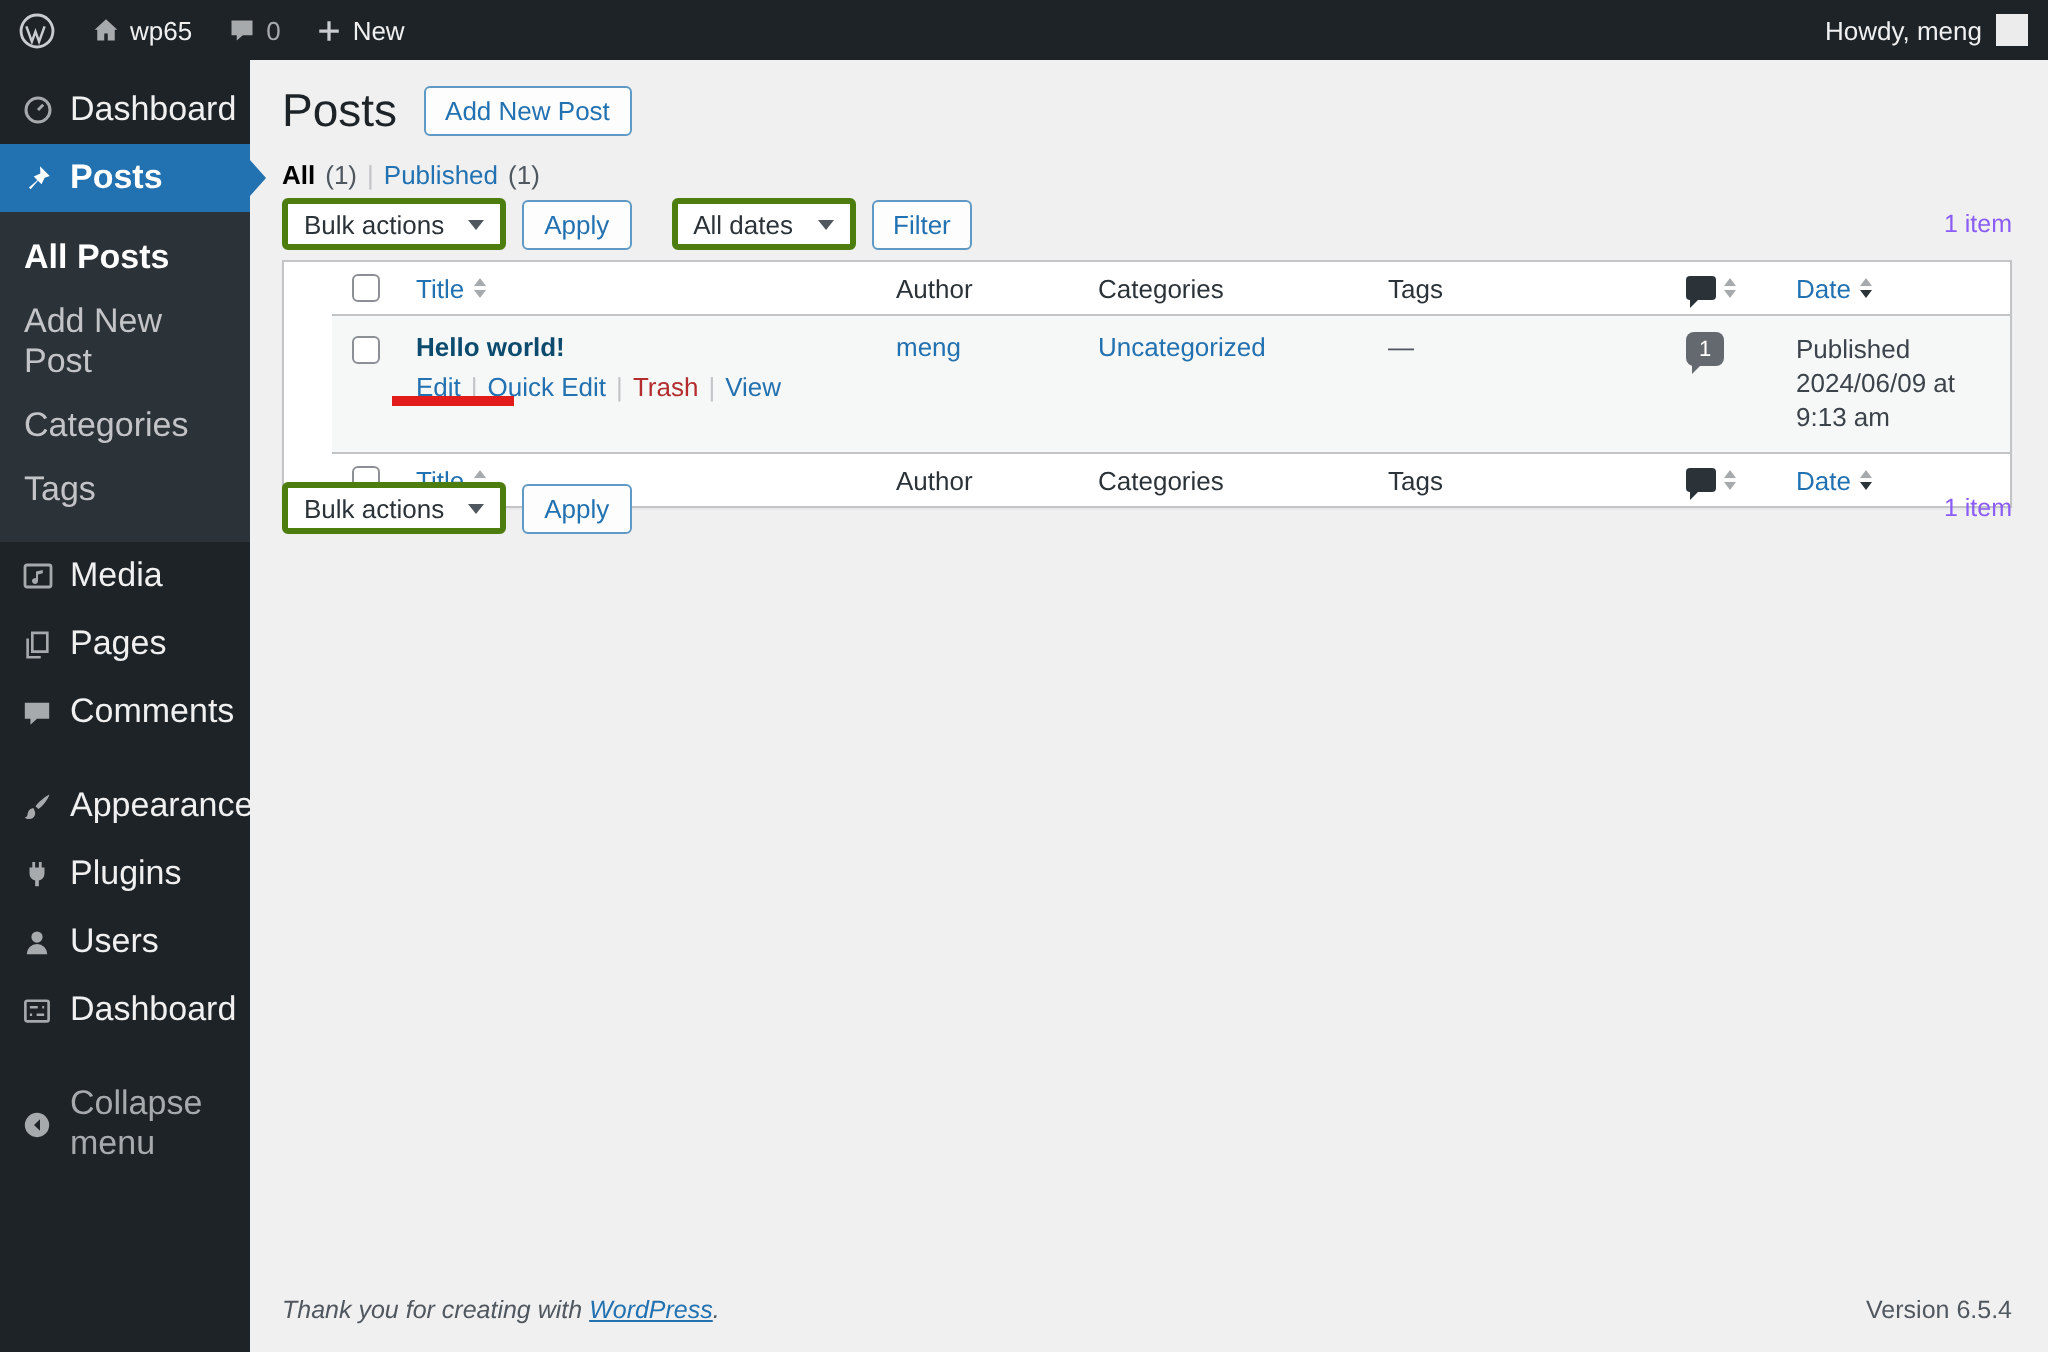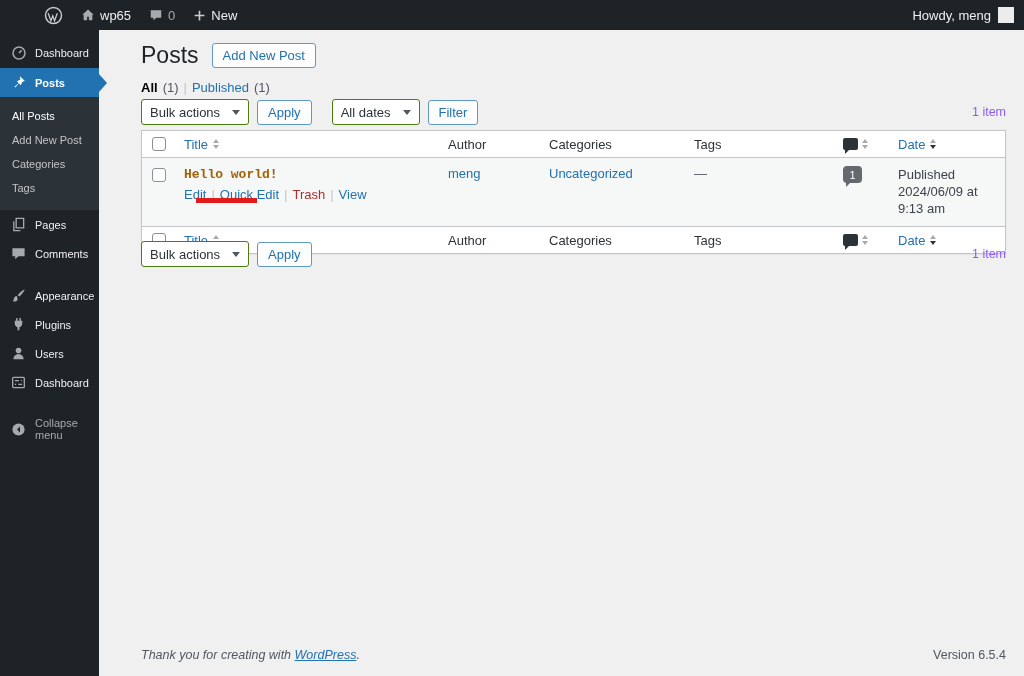--- a/index.html
+++ b/index.html
@@ -2,40 +2,40 @@
 <html><head>
 <meta charset="utf-8">
 <style>
   * { margin:0; padding:0; box-sizing:border-box; }
   html,body { width:1024px; height:676px; }
   body { font-family:"Liberation Sans", sans-serif; background:#f0f0f1; position:relative; overflow:hidden; }
   #page { position:absolute; inset:0; width:1024px; height:676px; }
 
   
   #adminbar { position:absolute; top:0; left:0; right:0; height:30px; background:#1d2327;
-    display:flex; align-items:center; justify-content:space-between; color:#f0f0f1; font-size:13px; z-index:10;padding-left:35px; }
+    display:flex; align-items:center; justify-content:space-between; color:#f0f0f1; font-size:13px; z-index:10; }
   .ab-left, .ab-right { display:flex; align-items:center; height:100%; }
   .ab-item { display:flex; align-items:center; gap:5px; padding:0 9px; height:100%; color:#f0f0f1; cursor:pointer; }
   .ab-icon { color:#a7aaad; display:flex; align-items:center; }
   .ab-count { color:#a7aaad; }
   .avatar { width:16px; height:16px; background:#ececec; display:inline-block; margin-left:7px; }
   .ab-right { padding-right:10px; }
 
   
-  #sidebar { position:absolute; top:30px; left:0; bottom:0; width:99px; background:#1d2327;
-    color:#f0f0f1; font-size:11px; z-index:5; padding-top:8px; }
+  #sidebar { position:absolute; top:30px; left:0; bottom:0; width:125px; background:#1d2327;
+    color:#f0f0f1; font-size:17px; z-index:5; padding-top:8px; }
   .menu-item { display:flex; align-items:center; gap:8px; padding:7px 8px 7px 10px; cursor:pointer; position:relative; }
   .menu-item .mi-icon { width:17px; display:flex; justify-content:center; color:#a7aaad; flex:0 0 17px; }
   .menu-item.active { background:#2271b1; color:#fff; font-weight:bold; }
   .menu-item.active .mi-icon { color:#fff; }
   .menu-item.active::after { content:""; position:absolute; right:-8px; top:50%; margin-top:-9px;
     border:9px solid transparent; border-right:none; border-left:8px solid #2271b1; }
   .submenu { background:#2c3338; padding:7px 0 10px; }
   .submenu-item { padding:6px 12px; color:#c3c4c7; cursor:pointer; }
-  .submenu-item.current { color:#fff; font-weight:normal; }
+  .submenu-item.current { color:#fff; font-weight:bold; }
   .menu-gap { height:13px; }
   .collapse .mi-label { color:#a7aaad; }
 
   
   #content { position:absolute; top:30px; left:125px; right:0; bottom:0; background:#f0f0f1; }
 
   #screen-meta { position:absolute; top:0; right:24px; display:flex; gap:7px; }
   .meta-tab { height:23px; background:#fff; border:1px solid #c3c4c7; border-top:none; border-radius:0 0 3px 3px;
     color:#50575e; font-size:12.5px; display:flex; align-items:center; gap:7px; padding:0 11px; cursor:pointer; }
   .chevron-down { width:0; height:0; border-left:4px solid transparent; border-right:4px solid transparent; border-top:5px solid #787c82; }
@@ -51,30 +51,30 @@
 
   #views-row { position:absolute; top:50px; left:16px; font-size:13px; color:#50575e; display:flex; gap:5px; align-items:center; }
   #views-row .current-view { color:#000; font-weight:bold; }
   .count { color:#50575e; font-weight:400; }
   .v-sep { color:#c3c4c7; }
   a.link { color:#2271b1; text-decoration:none; cursor:pointer; }
 
   .tablenav { position:absolute; left:16px; right:18px; display:flex; align-items:center; gap:8px; height:28px; }
   #tablenav-top { top:68px; }
   #tablenav-bottom { top:210px; }
-  .select { position:relative; height:26px; background:#fff; border:1px solid #4d7c0f; border-radius:3px;
+  .select { position:relative; height:26px; background:#fff; border:3px solid #4d7c0f; border-radius:3px;
     display:inline-flex; align-items:center; font-size:13px; color:#2c3338; padding:0 28px 0 8px; cursor:pointer; }
   .select::after { content:""; position:absolute; right:8px; top:50%; margin-top:-2px;
     border-left:4px solid transparent; border-right:4px solid transparent; border-top:5px solid #50575e; }
   .gap-left { margin-left:12px; }
   .item-count { margin-left:auto; font-size:12.5px; color:#8b5cf6; }
 
   
   #posts-table { position:absolute; top:100px; left:16px; right:18px; background:#fff;
-    border:1px solid #c3c4c7; box-shadow:0 1px 1px rgba(0,0,0,.04); font-size:13px; }
+    border:1px solid #c3c4c7; box-shadow:0 1px 1px rgba(0,0,0,.04); font-size:13px;padding-left:24px; }
   .trow { display:flex; align-items:flex-start; }
   .thead { height:27px; align-items:center; border-bottom:1px solid #c3c4c7; }
   .tfoot { height:27px; align-items:center; border-top:1px solid #c3c4c7; }
   .tbody-row { background:#f6f7f7; padding:8px 0 9px; }
   .col { padding:0 9px; }
   .col-cb   { flex:0 0 33px; display:flex; justify-content:center; padding:0; }
   .col-title{ flex:1 1 auto; }
   .col-author{ flex:0 0 101px; }
   .col-cat  { flex:0 0 145px; }
   .col-tags { flex:0 0 149px; }
@@ -85,21 +85,21 @@
   .plain-head { color:#2c3338; }
   .sorting { display:inline-flex; flex-direction:column; gap:2px; }
   .arr { width:0; height:0; border-left:3.5px solid transparent; border-right:3.5px solid transparent; }
   .arr.up { border-bottom:4px solid #a7aaad; }
   .arr.down { border-top:4px solid #a7aaad; }
   .arr.down.filled { border-top-color:#2c3338; }
   .bubble { width:15px; height:12px; background:#2c3338; border-radius:2px; position:relative; }
   .bubble::after { content:""; position:absolute; left:2px; bottom:-4px;
     border-left:5px solid #2c3338; border-bottom:5px solid transparent; }
   .row-title { font-weight:bold; }
-  .row-title a { color:#a16207; text-decoration:none;font-family:Liberation Mono, monospace; }
+  .row-title a { color:#0c4a6e; text-decoration:none; }
   .row-actions { margin-top:5px; font-size:13px; display:flex; gap:5px; align-items:center; }
   .act-sep { color:#c3c4c7; }
   a.trash { color:#b32d2e; text-decoration:none; cursor:pointer;text-align:center; }
   .dash { color:#50575e; }
   .comment-badge { min-width:19px; height:17px; background:#646970; color:#fff; border-radius:4px;
     font-size:11px; display:flex; align-items:center; justify-content:center; position:relative; cursor:pointer; }
   .comment-badge::after { content:""; position:absolute; left:3px; bottom:-4px;
     border-left:5px solid #646970; border-bottom:5px solid transparent; }
   .date-cell { color:#3c434a; line-height:17px; }
 
@@ -178,20 +178,29 @@
       <span class="mi-label">Posts</span>
     </div>
 
     <div class="submenu">
       <div class="submenu-item current">All Posts</div>
       <div class="submenu-item">Add New Post</div>
       <div class="submenu-item">Categories</div>
       <div class="submenu-item">Tags</div>
     </div>
 
+    <div class="menu-item">
+      <span class="mi-icon">
+        <svg viewBox="0 0 16 16" width="16" height="16" fill="currentColor">
+          <rect x="1.5" y="2.5" width="13" height="11" rx="1" fill="none" stroke="currentColor" stroke-width="1.4"></rect>
+          <path d="M10.4 5l-3.4.8v3.3a1.5 1.5 0 1 0 1 1.4V7.2l2.4-.6z"></path>
+        </svg>
+      </span>
+      <span class="mi-label">Media</span>
+    </div>
 
     <div class="menu-item">
       <span class="mi-icon">
         <svg viewBox="0 0 16 16" width="15" height="15" fill="none" stroke="currentColor" stroke-width="1.4">
           <path d="M5.5 1.5h8v10h-8z"></path>
             <path d="M3 4.5v10h7"></path>
         </svg>
       </span>
       <span class="mi-label">Pages</span>
     </div>

